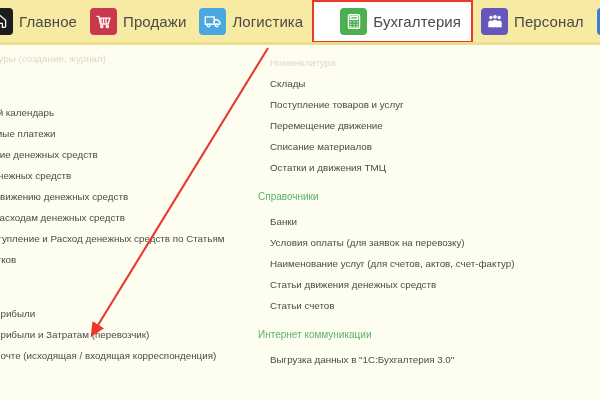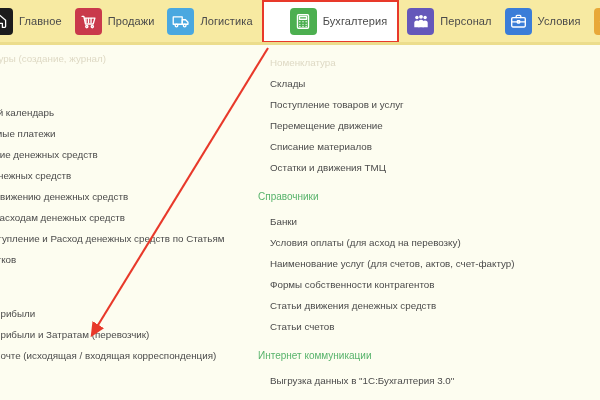--- a/index.html
+++ b/index.html
@@ -31,21 +31,21 @@
   .nav-icon {
     width: 27px; height: 27px;
     border-radius: 4px;
     display: flex; align-items: center; justify-content: center;
     flex: 0 0 auto;
     margin: 0 6px;
     color: #fff;
   }
   .nav-icon svg { display:block; }
   .nav-label {
-    font-size: 11px;
+    font-size: 15px;
     color: #4a4a4a;
     letter-spacing: .1px;
   }
   
   .nav-item.clipped-left { margin-left: -20px; }
   .nav-item.clipped-left .nav-icon { background: #1c1c1c; }
 
   
   .nav-item.highlighted {
     background: #ffffff;
@@ -237,27 +237,24 @@
           <a class="menu-link">Списание материалов</a>
         </div>
         <div>
           <a class="menu-link">Остатки и движения ТМЦ</a>
         </div>
         <div class="section-title">Справочники</div>
         <div>
           <a class="menu-link">Банки</a>
         </div>
         <div>
-          <a class="menu-link">Условия оплаты (для асход на перевозку)</a>
+          <a class="menu-link">Условия оплаты (для заявок на перевозку)</a>
         </div>
         <div>
           <a class="menu-link">Наименование услуг (для счетов, актов, счет-фактур)</a>
-        </div>
-        <div>
-          <a class="menu-link">Формы собственности контрагентов</a>
         </div>
         <div>
           <a class="menu-link">Статьи движения денежных средств</a>
         </div>
         <div>
           <a class="menu-link">Статьи счетов</a>
         </div>
         <div class="section-title">Интернет коммуникации</div>
         <div>
           <a class="menu-link">Выгрузка данных в "1С:Бухгалтерия 3.0"</a>

